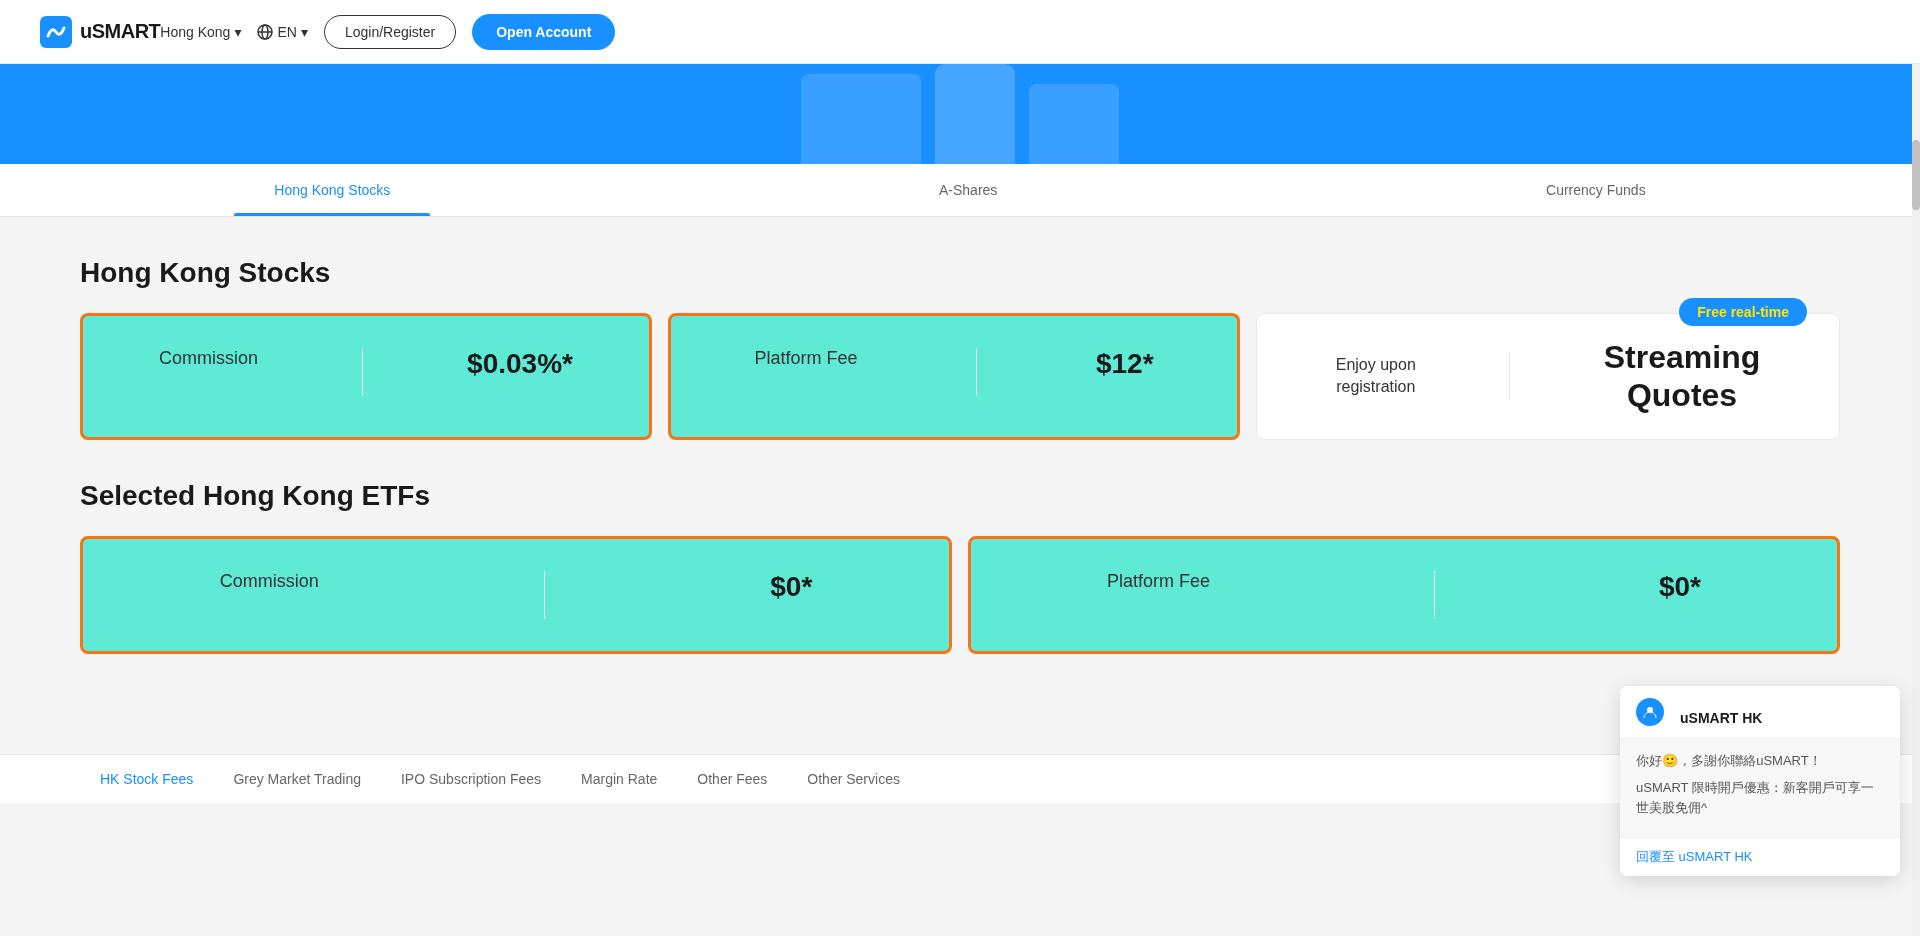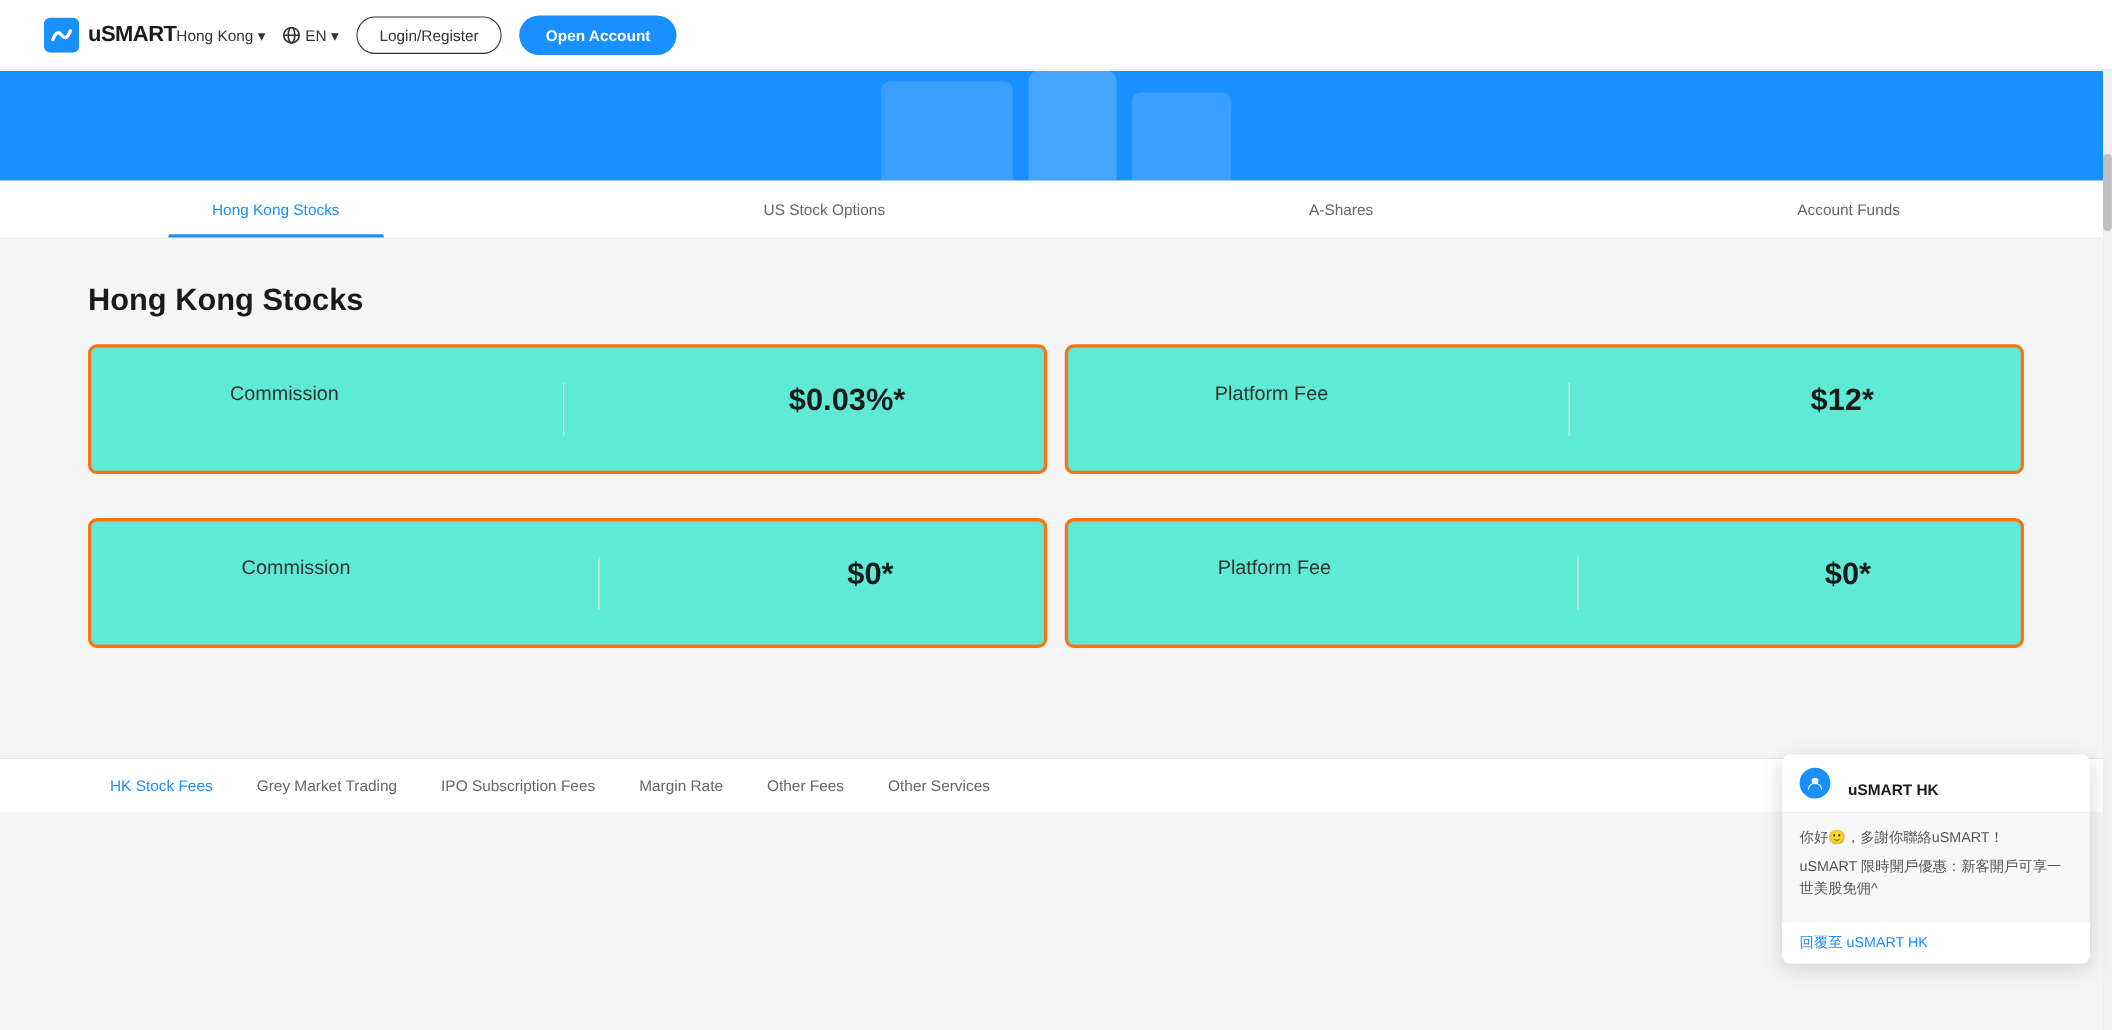--- a/index.html
+++ b/index.html
@@ -169,45 +169,57 @@
 <div class="hero-banner">
   <div style="display:flex; align-items:flex-end; gap:6px;">
     <div class="hero-device"></div>
     <div class="hero-device-main"></div>
     <div class="hero-device" style="width:90px;height:80px;"></div>
   </div>
 </div>
 
 <div class="tabs-container">
   <div class="tab active">Hong Kong Stocks</div>
-  <div class="tab">US Stock Options</div>
   <div class="tab">A-Shares</div>
-  <div class="tab">Account Funds</div>
+  <div class="tab">Currency Funds</div>
 </div>
 
 <div class="main-content">
 
   <h2 class="section-title">Hong Kong Stocks</h2>
 
   <div class="cards-row">
 
     <div class="fee-card">
       <span class="fee-card-label">Commission</span>
       <div class="fee-card-divider"></div>
       <span class="fee-card-value">$0.03%*</span>
     </div>
 
     <div class="fee-card">
       <span class="fee-card-label">Platform Fee</span>
       <div class="fee-card-divider"></div>
       <span class="fee-card-value">$12*</span>
     </div>
 
-  </div>
-
+    <div class="streaming-card">
+      <div class="free-badge">Free real-time</div>
+      <div style="text-align:center;">
+        <div class="enjoy-text">Enjoy upon</div>
+        <div class="enjoy-text">registration</div>
+      </div>
+      <div class="card-inner-divider"></div>
+      <div style="text-align:center;">
+        <div class="streaming-value">Streaming</div>
+        <div class="streaming-value">Quotes</div>
+      </div>
+    </div>
+  </div>
+
+  <h2 class="section-title">Selected Hong Kong ETFs</h2>
 
   <div class="cards-row">
 
     <div class="fee-card">
       <span class="fee-card-label">Commission</span>
       <div class="fee-card-divider"></div>
       <span class="fee-card-value">$0*</span>
     </div>
 
     <div class="fee-card">

